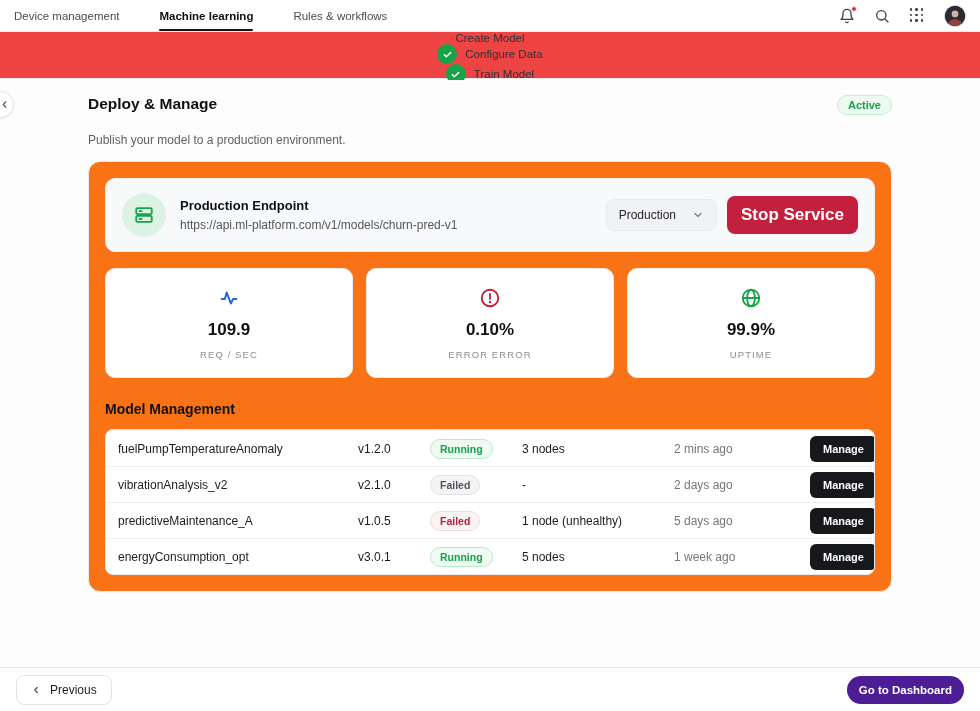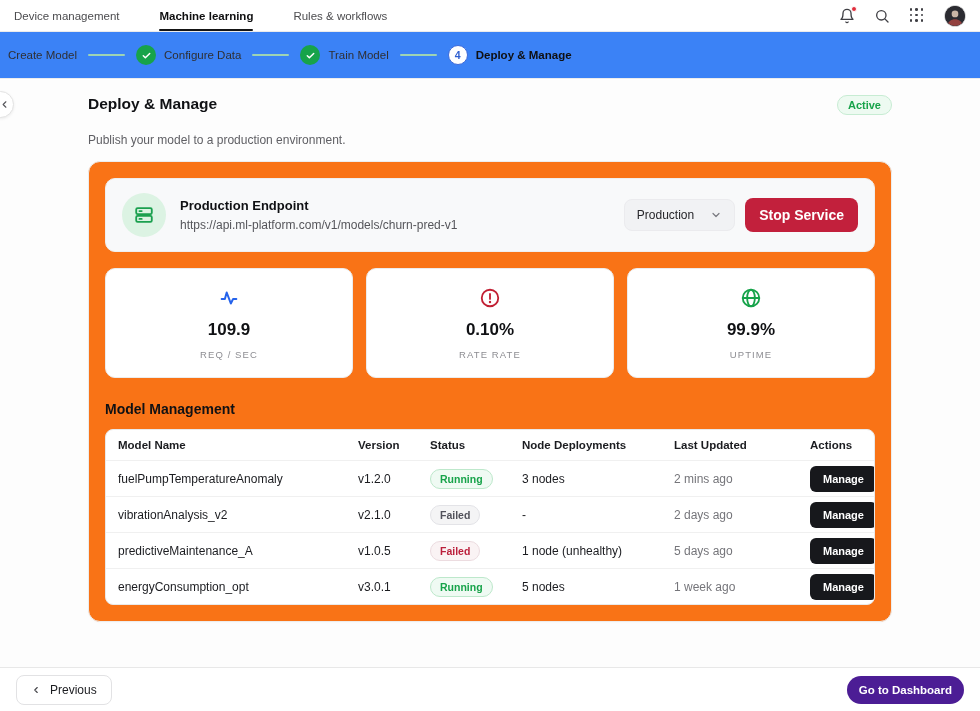--- a/index.html
+++ b/index.html
@@ -24,21 +24,21 @@
   .nav-icon svg { width:16px; height:16px; }
   .bell-dot { position:absolute; top:-2px; right:-2px; width:6px; height:6px;
     border-radius:50%; background:#e02d3c; border:1px solid #fff; }
   .grid-dots { display:grid; grid-template-columns:repeat(3,4px); grid-auto-rows:4px; gap:1.5px; }
   .grid-dots span { width:2.5px; height:2.5px; border-radius:50%; background:#3f3f44; margin:auto; }
   .avatar { width:22px; height:22px; border-radius:50%; overflow:hidden; background:#2b2b31;
     cursor:pointer; border:1px solid #dcdcdc; }
 
   
   .stepper { height:47px; display:flex; align-items:center; padding:0 8px;
-    border-bottom:1px solid #ededed; background:#3b82f6; font-size:11.5px; }
+    border-bottom:1px solid #ededed; background:#ef4444; font-size:11.5px;flex-direction:column; }
   .step { display:flex; align-items:center; gap:8px; color:#2f2f33; white-space:nowrap; cursor:pointer; }
   .step-line { width:37px; height:2px; background:#9ed4b4; border-radius:2px; margin:0 11px; }
   .step-check { width:20px; height:20px; border-radius:50%; background:#17a34a;
     display:flex; align-items:center; justify-content:center; }
   .step-check svg { width:11px; height:11px; }
   .step-num { width:20px; height:20px; border-radius:50%; border:1.5px solid #3f6ad8;
     color:#2f5fd0; font-size:10.5px; font-weight:700; display:flex; align-items:center;
     justify-content:center; background:#fff; }
   .step-label-current { font-weight:700; color:#0f0f10; }
 
@@ -67,21 +67,21 @@
     color:#1ba04f; display:flex; align-items:center; justify-content:center; flex:none; }
   .endpoint-icon svg { width:22px; height:22px; }
   .endpoint-title { font-size:13px; font-weight:700; color:#101114; }
   .endpoint-url { font-size:12px; color:#55555a; margin-top:5px; }
   .endpoint-actions { margin-left:auto; display:flex; align-items:center; gap:10px; }
   .env-select { display:flex; align-items:center; gap:16px; background:#f1f2f4;
     border:1px solid #ebebee; border-radius:8px; padding:8px 12px; font-size:12px;
     color:#26262a; cursor:pointer; }
   .env-select svg { width:12px; height:12px; color:#7a7a80; }
   .stop-btn { background:#c2203c; color:#fff; border:none; border-radius:8px;
-    padding:9px 14px; font-size:14px; font-weight:700;
+    padding:9px 14px; font-size:17px; font-weight:700;
     font-family:"Liberation Sans",sans-serif; cursor:pointer; }
 
   
   .metrics { display:flex; gap:13px; margin-top:16px; }
   .metric { flex:1; background:#fff; border:1px solid #ececec; border-radius:10px;
     text-align:center; padding:18px 0 17px 0; }
   .metric-icon { display:flex; justify-content:center; }
   .metric-icon svg { width:22px; height:22px; }
   .metric-value { font-size:17px; font-weight:800; color:#101114; margin-top:11px; }
   .metric-label { font-size:9.5px; color:#8d8d92; letter-spacing:1.1px; margin-top:9px; }
@@ -243,45 +243,37 @@
       </div>
       <div class="metric">
         <div class="metric-icon" style="color: rgb(193, 31, 51);">
           <svg viewBox="0 0 24 24" fill="none" stroke="currentColor" stroke-width="2" stroke-linecap="round">
               <circle cx="12" cy="12" r="9"></circle>
               <line x1="12" y1="7.5" x2="12" y2="13"></line>
               <line x1="12" y1="16.4" x2="12.01" y2="16.4" stroke-width="2.6"></line>
             </svg>
         </div>
         <div class="metric-value">0.10%</div>
-        <div class="metric-label">RATE RATE</div>
+        <div class="metric-label">ERROR ERROR</div>
       </div>
       <div class="metric">
         <div class="metric-icon" style="color: rgb(22, 163, 74);">
           <svg viewBox="0 0 24 24" fill="none" stroke="currentColor" stroke-width="2" stroke-linecap="round">
               <circle cx="12" cy="12" r="9"></circle>
               <path d="M3 12h18"></path>
               <ellipse cx="12" cy="12" rx="4.2" ry="9"></ellipse>
             </svg>
         </div>
         <div class="metric-value">99.9%</div>
         <div class="metric-label">UPTIME</div>
       </div>
     </div>
 
     <div class="section-title">Model Management</div>
     <div class="mtable">
-      <div class="trow thead">
-        <div>Model Name</div>
-        <div>Version</div>
-        <div>Status</div>
-        <div>Node Deployments</div>
-        <div>Last Updated</div>
-        <div class="cell-actions">Actions</div>
-      </div>
 
       <div class="trow">
         <div>fuelPumpTemperatureAnomaly</div>
         <div>v1.2.0</div>
         <div><span class="badge" data-variant="running">Running</span></div>
         <div>3 nodes</div>
         <div class="cell-updated">2 mins ago</div>
         <div class="cell-actions"><button class="manage-btn">Manage</button></div>
       </div>
 

